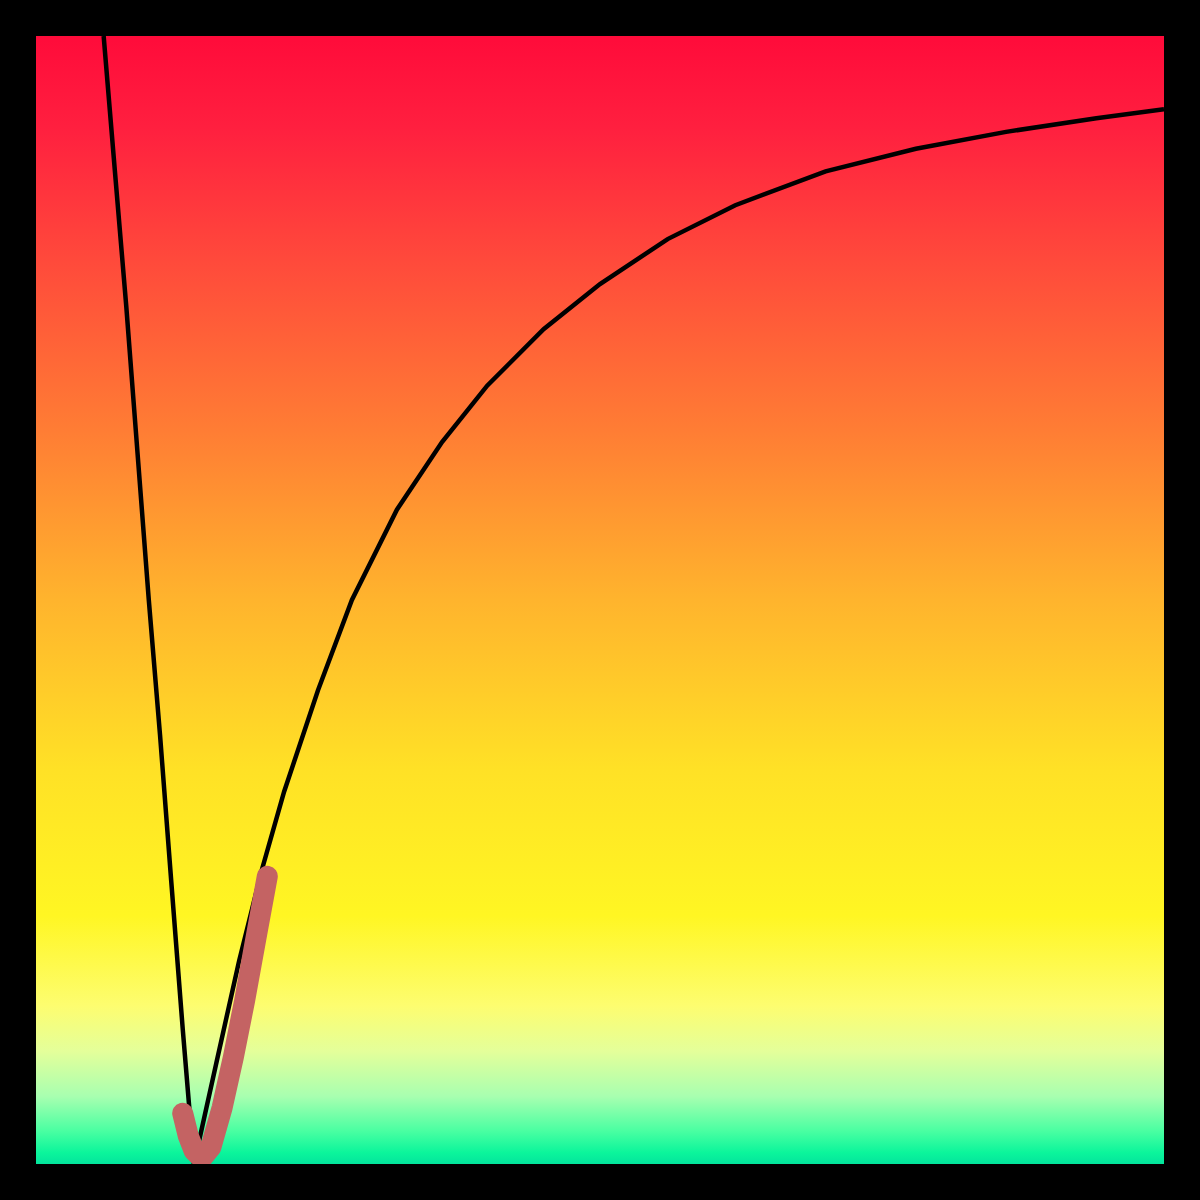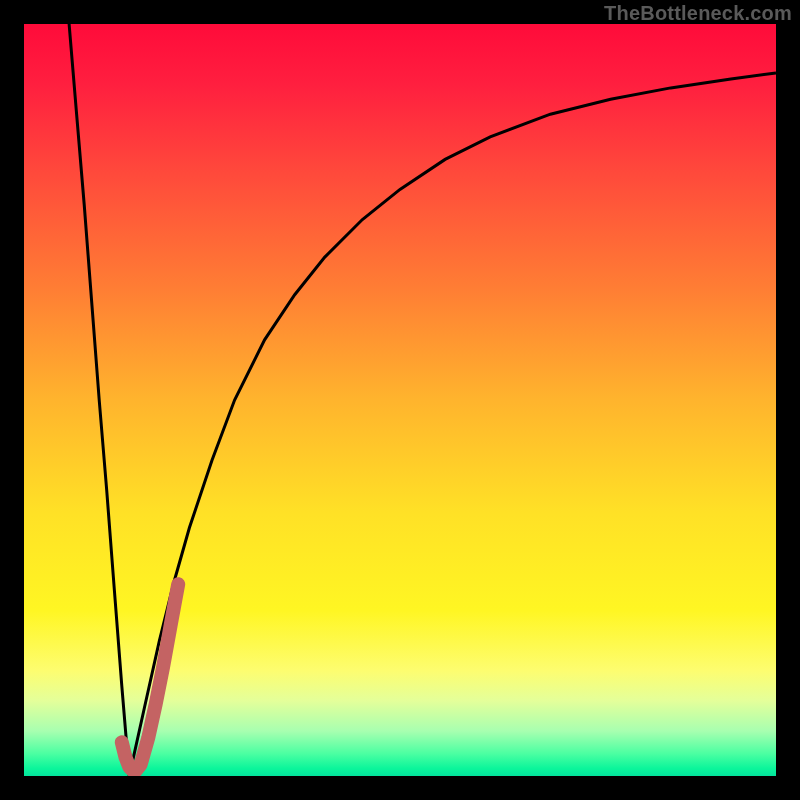--- a/index.html
+++ b/index.html
@@ -57,21 +57,20 @@
   svg.curves {
     position: absolute;
     inset: 0;
   }
 </style>
 </head>
 <body>
 
 <div class="frame">
 
-  <div class="watermark">TheBottleneck.com</div>
 
   <div class="plot">
     <div class="gradient"></div>
 
     <svg class="curves" viewBox="0 0 752 752" preserveAspectRatio="none">
       <path d="M45.1 0.0 L52.6 90.2 L60.2 180.5 L67.7 278.2 L75.2 376.0 L82.7 466.2 L90.2 564.0 L97.8 661.8 L105.3 752.0" fill="none" stroke="#000000" stroke-width="3" id="path-left"></path>
       <path d="M105.3 752.0 L120.3 684.3 L135.4 616.6 L150.4 556.5 L165.4 503.8 L188.0 436.2 L210.6 376.0 L240.6 315.8 L270.7 270.7 L300.8 233.1 L338.4 195.5 L376.0 165.4 L421.1 135.4 L466.2 112.8 L526.4 90.2 L586.6 75.2 L646.7 63.9 L706.9 54.9 L752.0 48.9" fill="none" stroke="#000000" stroke-width="3" id="path-right"></path>
       <path d="M97.8 718.2 L101.5 733.2 L105.3 743.0 L110.5 748.2 L116.6 740.7 L124.1 714.4 L131.6 680.6 L139.1 643.0 L146.6 601.6 L154.2 560.2" fill="none" stroke="#c46363" stroke-width="14" stroke-linecap="round" stroke-linejoin="round" id="path-accent"></path>
     </svg>
   </div>

